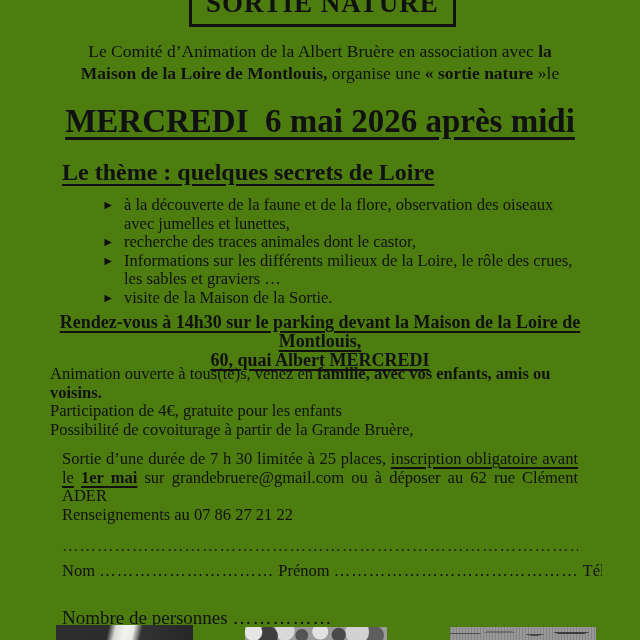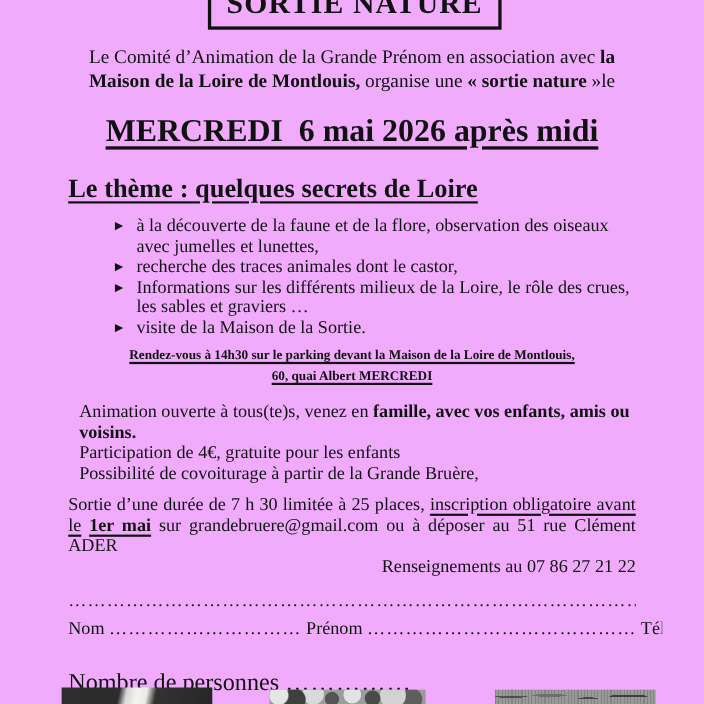--- a/index.html
+++ b/index.html
@@ -1,58 +1,58 @@
 <!DOCTYPE html>
 <html><head>
 <meta charset="utf-8">
 <style>
   html,body{margin:0;padding:0;background:#ffffff;}
   #page{
-    position:relative;width:640px;height:640px;overflow:hidden;background:#f0abfc;
+    position:relative;width:640px;height:640px;overflow:hidden;background:#4d7c0f;
     font-family:"Liberation Serif","DejaVu Serif",serif;color:#111;
   }
   .b{font-weight:bold;}
   .u{text-decoration:underline;text-decoration-thickness:2px;text-underline-offset:3px;}
   .abs{position:absolute;}
 
   #title-box{
     top:-17px;left:189px;display:inline-block;
     border:3px solid #111;padding:1px 14px 3px 14px;
     font-size:27px;font-weight:bold;letter-spacing:1px;line-height:1.25;
   }
   #intro{
     top:41px;left:62px;width:516px;text-align:center;
     font-size:17.5px;line-height:21.5px;
   }
   #date-heading{
     top:103px;left:0;width:640px;text-align:center;
-    font-size:29px;font-weight:bold;white-space:pre-wrap;
+    font-size:33px;font-weight:bold;white-space:pre-wrap;
     text-decoration:underline;text-decoration-thickness:3px;text-underline-offset:5px;
   }
   #theme-heading{
     top:159px;left:62px;font-size:24px;font-weight:bold;
     text-decoration:underline;text-decoration-thickness:2px;text-underline-offset:4px;
   }
   #bullet-list{top:196px;left:62px;width:516px;font-size:16.5px;line-height:18.5px;}
   .bullet-item{display:flex;margin-left:40px;}
   .arrow{flex:0 0 22px;font-size:12.5px;line-height:18.5px;}
   .btext{flex:1;}
 
   #rdv-heading{
     top:313px;left:30px;width:580px;text-align:center;
-    font-size:12px;font-weight:bold;line-height:19px;
+    font-size:18px;font-weight:bold;line-height:19px;
     text-decoration:underline;text-decoration-thickness:2px;text-underline-offset:3px;
   }
-  #info-para{top:365px;left:72px;width:516px;font-size:16.5px;line-height:18.5px;}
+  #info-para{top:365px;left:50px;width:516px;font-size:16.5px;line-height:18.5px;}
   #signup-para{top:450px;left:62px;width:516px;font-size:16.5px;line-height:18.5px;text-align:justify;}
-  #signup-para .last{text-align:right;}
+  #signup-para .last{text-align:left;}
   #dotted-sep{top:536px;left:62px;width:516px;white-space:nowrap;overflow:hidden;
     font-size:16.5px;letter-spacing:1px;color:#222;}
   #form-line{top:561px;left:62px;width:540px;white-space:nowrap;overflow:hidden;font-size:16.5px;}
-  #headcount-line{top:607px;left:62px;width:400px;white-space:nowrap;font-size:22px;}
+  #headcount-line{top:607px;left:62px;width:400px;white-space:nowrap;font-size:19px;}
   .dots{letter-spacing:1px;}
 
   .photo{position:absolute;}
   #photo-bird{
     left:56px;top:625px;width:137px;height:15px;
     background:linear-gradient(102deg,#2d2d2d 0%,#2c2c2c 38%,#d8d8d5 43%,#f3f3f0 50%,#e9e9e6 56%,#333333 62%,#262626 100%);
   }
   #photo-vegetation{
     left:245px;top:627px;width:142px;height:13px;background-color:#9c9c9c;
     background-image:
@@ -77,21 +77,21 @@
 </style>
 </head>
 <body>
 
 <div id="page">
 
   <div id="title-box" class="abs">
     <span>SORTIE NATURE</span>
   </div>
 
-  <div id="intro" class="abs"><span>Le Comité d’Animation de la Grande Prénom en association avec </span><span class="b">la Maison de la Loire de Montlouis,</span><span> organise une </span><span class="b">« sortie nature </span><span>»le</span></div>
+  <div id="intro" class="abs"><span>Le Comité d’Animation de la Albert Bruère en association avec </span><span class="b">la Maison de la Loire de Montlouis,</span><span> organise une </span><span class="b">« sortie nature </span><span>»le</span></div>
 
   <div id="date-heading" class="abs">MERCREDI  6 mai 2026 après midi</div>
 
   <div id="theme-heading" class="abs">Le thème : quelques secrets de Loire</div>
 
   <div id="bullet-list" class="abs">
       <div class="bullet-item">
         <span class="arrow">►</span>
         <span class="btext">à la découverte de la faune et de la flore, observation des oiseaux avec jumelles et lunettes,</span>
       </div>
@@ -114,21 +114,21 @@
     <div>60, quai Albert MERCREDI</div>
   </div>
 
   <div id="info-para" class="abs">
     <div><span>Animation ouverte à tous(te)s, venez en </span><span class="b">famille, avec vos enfants, amis ou voisins.</span></div>
     <div>Participation de 4€, gratuite pour les enfants</div>
     <div>Possibilité de covoiturage à partir de la Grande Bruère,</div>
   </div>
 
   <div id="signup-para" class="abs">
-    <span><span>Sortie d’une durée de 7 h 30 limitée à 25 places, </span><span class="u">inscription obligatoire avant le</span><span> </span><span class="b u">1er mai</span><span> sur grandebruere@gmail.com ou à déposer au 51 rue Clément ADER</span></span>
+    <span><span>Sortie d’une durée de 7 h 30 limitée à 25 places, </span><span class="u">inscription obligatoire avant le</span><span> </span><span class="b u">1er mai</span><span> sur grandebruere@gmail.com ou à déposer au 62 rue Clément ADER</span></span>
     <div class="last">Renseignements au 07 86 27 21 22</div>
   </div>
 
   <div id="dotted-sep" class="abs">………………………………………………………………………………………………………………………</div>
 
   <div id="form-line" class="abs">
     <span>Nom</span>
     <span class="dots">…………………………</span>
     <span>Prénom</span>
     <span class="dots">……………………………………</span>

